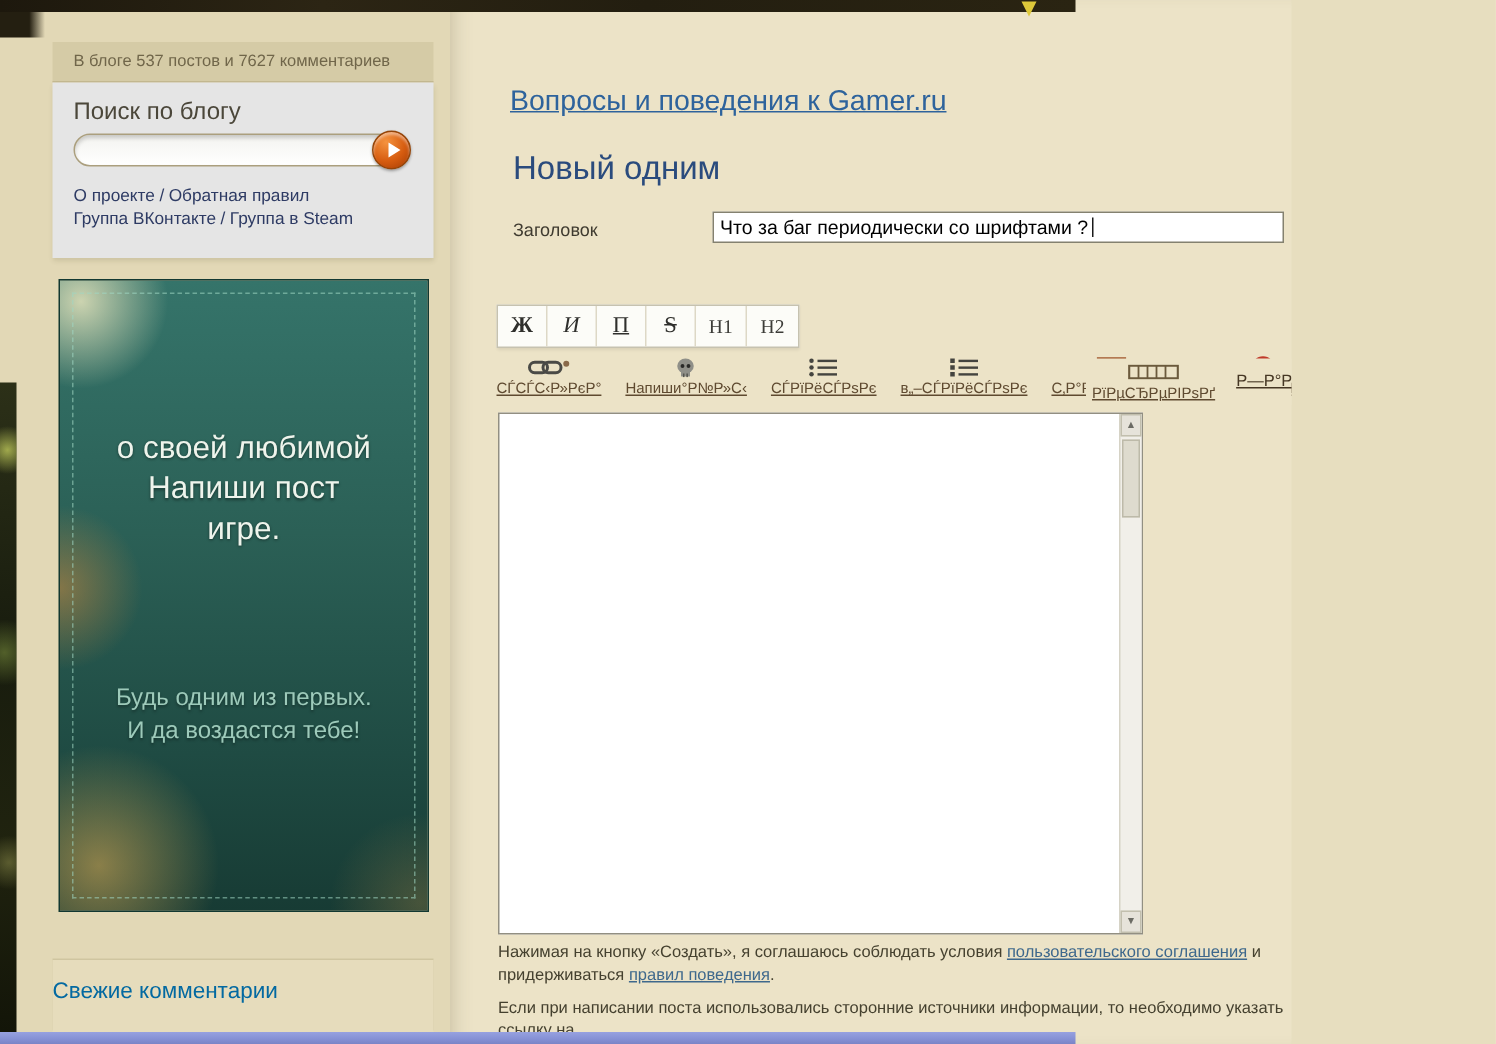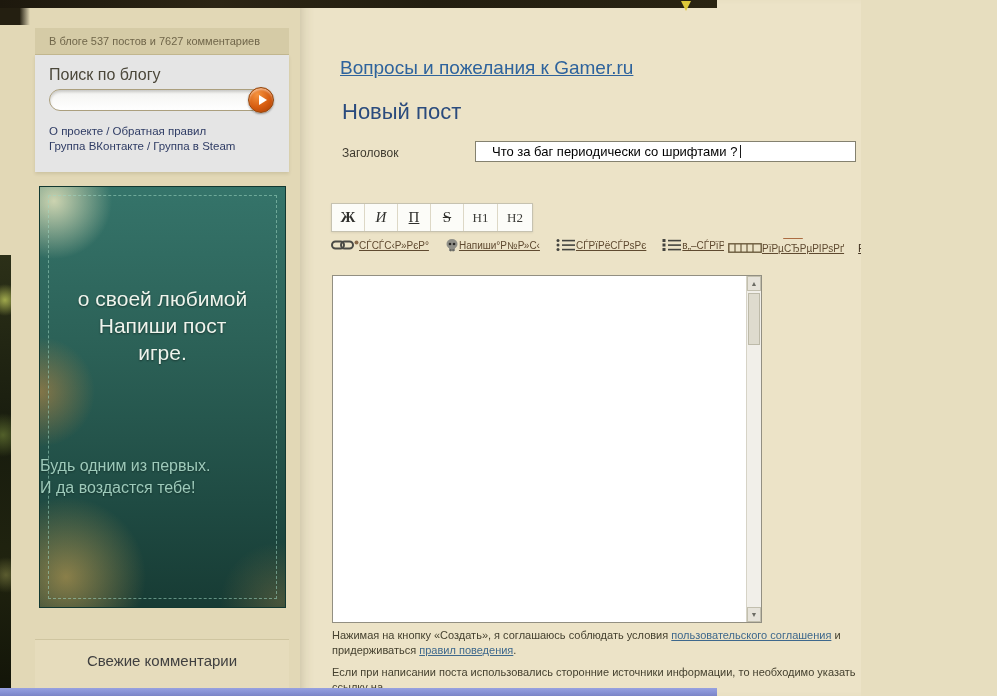--- a/index.html
+++ b/index.html
@@ -32,26 +32,26 @@
     background:
       radial-gradient(circle at 14px 14px, rgba(255,244,200,.75), rgba(255,244,200,0) 58px),
       radial-gradient(circle at 0px 205px, rgba(242,150,60,.45), rgba(242,150,60,0) 55px),
       radial-gradient(circle at 26px 390px, rgba(250,190,90,.5), rgba(250,190,90,0) 80px),
       radial-gradient(circle at 240px 415px, rgba(240,170,80,.22), rgba(240,170,80,0) 60px),
       linear-gradient(180deg,#35746a 0%,#2b6056 40%,#1f4b43 75%,#173b34 100%)}
   .banner::before{content:"";position:absolute;left:8px;top:8px;right:8px;bottom:8px;
     border:1px dashed rgba(160,215,195,.55);pointer-events:none}
   .banner-title{position:absolute;left:0;top:98px;width:100%;text-align:center;color:#eef4ec;
     font-size:21px;line-height:27px;text-shadow:0 1px 2px rgba(0,0,0,.45)}
-  .banner-sub{position:absolute;left:0;top:268px;width:100%;text-align:left;color:#9dcaba;
+  .banner-sub{position:absolute;left:0;top:268px;width:100%;text-align:center;color:#9dcaba;
     font-size:16px;line-height:22px;text-shadow:0 1px 2px rgba(0,0,0,.35)}
 
   .fresh-panel{position:absolute;left:35px;top:640px;width:254px;height:48px;background:#e6dcbc;
     box-shadow:0 -1px 0 #cfc5a0}
-  .fresh-title{margin-top:12px;text-align:center;font-size:15px;color:#404040}
+  .fresh-title{margin-top:12px;font-size:15px;color:#0369a1}
 
   
   .right-art{position:absolute;left:862px;top:0;width:135px;height:696px;
     box-shadow:inset 8px 0 12px -5px rgba(0,0,0,.65);
     background:
       radial-gradient(ellipse 70px 45px at 100px 322px, rgba(235,170,70,.4), transparent 100%),
       radial-gradient(ellipse 90px 60px at 40px 140px, rgba(110,90,50,.35), transparent 100%),
       radial-gradient(ellipse 100px 85px at 30% 62%, rgba(85,105,55,.32), transparent 100%),
       radial-gradient(ellipse 120px 90px at 80% 85%, rgba(100,95,70,.28), transparent 100%),
       radial-gradient(ellipse 80px 50px at 70% 28%, rgba(130,100,55,.25), transparent 100%),
@@ -64,36 +64,36 @@
   .map-corner::after{content:"";position:absolute;left:7px;top:7px;width:20px;height:1px;
     background:rgba(140,60,40,.7);box-shadow:0 6px 0 rgba(60,70,120,.55),0 12px 0 rgba(80,90,60,.55)}
 
   
   .main{position:absolute;left:300px;top:0;width:562px;height:696px;background:#ece3c7;
     box-shadow:inset 10px 0 14px -10px rgba(90,80,50,.3)}
   .blog-link{position:absolute;left:40px;top:57px;font-size:19px;color:#2e639c;text-decoration:underline;cursor:pointer}
   .page-heading{position:absolute;left:42px;top:99px;font-size:22px;font-weight:normal;color:#2a4b7d}
   .title-label{position:absolute;left:42px;top:146px;font-size:12px;color:#3f3b30}
   .title-input{position:absolute;left:175px;top:141px;width:381px;height:21px;background:#fff;
-    border:1px solid #84816f;font-size:13px;line-height:17px;padding:1px 16px;white-space:nowrap;overflow:hidden;cursor:text}
+    border:1px solid #84816f;font-size:13px;line-height:17px;padding:1px 4px;white-space:nowrap;overflow:hidden;cursor:text}
   .caret{display:inline-block;width:1px;height:13px;background:#1a1a1a;margin-left:3px;vertical-align:-2px}
 
   .toolbar1{position:absolute;left:31px;top:203px;height:29px;display:flex;background:#fcfcf8;
     border:1px solid #c6c2b0;box-shadow:0 1px 2px rgba(0,0,0,.08)}
   .fmt{width:33px;height:27px;border:none;border-right:1px solid #ddd8c6;background:none;cursor:pointer;
     font-family:"Liberation Serif",serif;font-size:15px;color:#2f2f2c;line-height:27px}
   .fmt:last-child{border-right:none}
   .fmt.b{font-weight:bold}
   .fmt.i{font-style:italic}
   .fmt.u{text-decoration:underline}
   .fmt.s{text-decoration:line-through}
   .fmt.h{font-size:13px;color:#3c3c38;width:34px}
 
   .tools-row{position:absolute;left:31px;top:237px;display:flex;gap:16px;align-items:flex-start}
-  .tool{display:flex;flex-direction:row;align-items:center;cursor:pointer}
+  .tool{display:flex;flex-direction:column;align-items:center;cursor:pointer}
   .t-icon{height:16px;display:flex;align-items:center}
   .t-label{font-size:10px;color:#5f4a30;text-decoration:underline;margin-top:1px;white-space:nowrap}
   .tools-right{position:absolute;left:424px;top:239px;display:flex;gap:14px;align-items:center;
     background:#ece3c7;padding:1px 4px 2px 4px;z-index:3}
   .upload-link{font-size:11px;color:#463724;text-decoration:underline;white-space:nowrap;cursor:pointer}
 
   .editor-body{position:absolute;left:32px;top:275px;width:430px;height:348px;background:#fff;
     border:1px solid #928f82;cursor:text}
   .scrollbar{position:absolute;right:0;top:0;bottom:0;width:15px;background:#f1efe9;border-left:1px solid #d6d3c6}
   .sb-btn{height:15px;background:#e6e3da;border:1px solid #c2bfae;font-size:7px;color:#6b6b64;
@@ -168,22 +168,22 @@
       <rect x="17" y="22" width="26" height="40" rx="3" fill="#e6a23c"></rect>
       <rect x="17" y="22" width="26" height="40" rx="3" fill="none" stroke="#16120a" stroke-width="3"></rect>
       <line x1="26" y1="24" x2="26" y2="60" stroke="#16120a" stroke-width="2"></line>
       <line x1="34" y1="24" x2="34" y2="60" stroke="#16120a" stroke-width="2"></line>
       <rect x="20" y="62" width="20" height="6" fill="#141109"></rect>
     </svg>
     <div class="map-corner"></div>
   </div>
 
   <div class="main">
-    <a class="blog-link">Вопросы и пожелания к Gamer.ru</a>
-    <h1 class="page-heading">Новый пост</h1>
+    <a class="blog-link">Вопросы и поведения к Gamer.ru</a>
+    <h1 class="page-heading">Новый одним</h1>
 
     <label class="title-label">Заголовок</label>
     <div class="title-input">
       <span>Что за баг периодически со шрифтами ?</span><span class="caret"></span>
     </div>
 
     <div class="toolbar1">
       <button class="fmt b">Ж</button>
       <button class="fmt i">И</button>
       <button class="fmt u">П</button>

